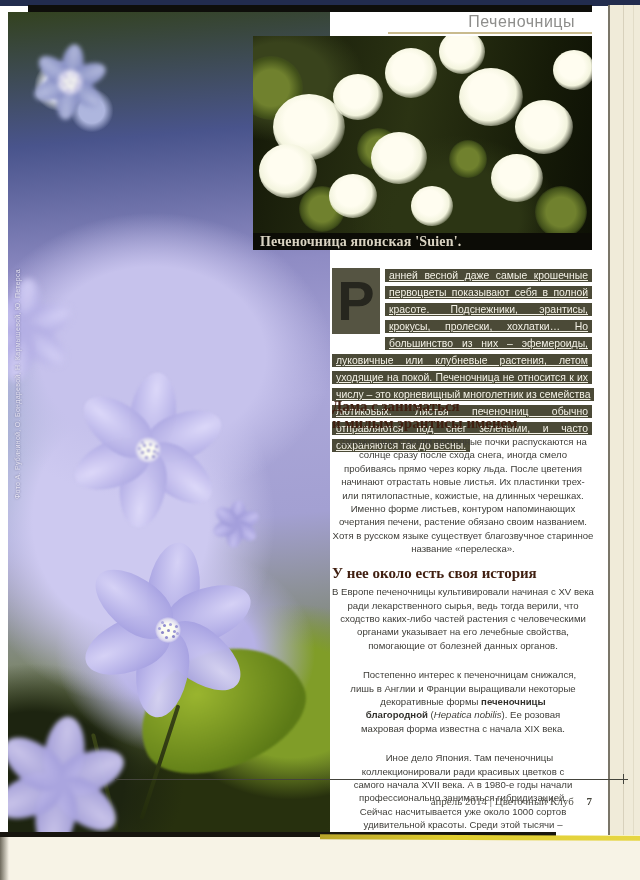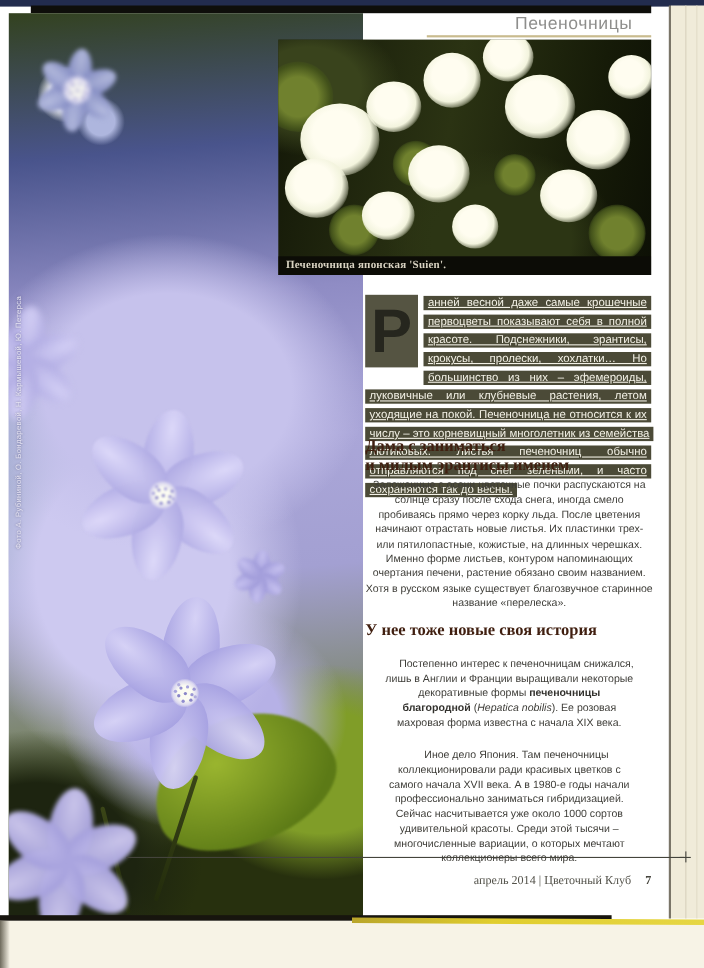--- a/index.html
+++ b/index.html
@@ -28,21 +28,21 @@
     background:
       radial-gradient(ellipse 120px 90px at 8% 20%,#39431c 0 40%,rgba(57,67,28,0) 70%),
       radial-gradient(ellipse 140px 110px at 60% 85%,#2c3514 0 45%,rgba(44,53,20,0) 75%),
       linear-gradient(100deg,#141808,#2b3313 45%,#161b08 80%,#0d1005);}
   .wf{position:absolute;border-radius:50%;
       background:radial-gradient(circle at 45% 42%,#fffdf0 0 38%,#f3f4de 58%,rgba(243,244,222,.45) 70%,rgba(243,244,222,0) 76%);}
   .lf{position:absolute;border-radius:50%;
       background:radial-gradient(circle,#70812e 0 40%,#42511a 65%,rgba(40,50,12,0) 75%);}
   .caption-bar{position:absolute;left:0;bottom:0;width:100%;height:17px;background:#0c0c06;
       display:flex;align-items:center;}
-  .caption-bar span{font-family:"Liberation Serif",serif;font-weight:bold;font-size:10px;
+  .caption-bar span{font-family:"Liberation Serif",serif;font-weight:bold;font-size:14px;
       color:#d9d3c2;padding-left:7px;letter-spacing:.2px;}
 
   
   .photo-left{position:absolute;left:8px;top:12px;width:322px;height:821px;overflow:hidden;
     background:
       radial-gradient(circle 34px at 16% 9%,#eceef2 0 45%,rgba(236,238,242,0) 75%),
       radial-gradient(circle 28px at 26% 12%,#aeb6de 0 45%,rgba(174,182,222,0) 78%),
       radial-gradient(ellipse 250px 200px at 45% 42%,#c6c2ec 0 45%,rgba(198,194,236,0) 72%),
       radial-gradient(ellipse 220px 260px at 35% 62%,#cdc9f0 0 40%,rgba(205,201,240,0) 70%),
       radial-gradient(ellipse 200px 160px at 55% 78%,#b6b1e6 0 35%,rgba(182,177,230,0) 65%),
@@ -208,21 +208,22 @@
     <span class="hl">анней весной даже самые крошечные первоцветы показывают себя в полной красоте. Подснежники, эрантисы, крокусы, пролески, хохлатки… Но большинство из них – эфемероиды, луковичные или клубневые растения, летом уходящие на покой. Печеночница не относится к их числу – это корневищный многолетник из семейства лютиковых. Листья печеночниц обычно отправляются под снег зелеными, и часто сохраняются так до весны.</span>
   </div>
 
   <div class="article">
     <h2>
       <span>Дама с заниматься</span><br>
       <span>и милым эрантисы именем</span>
     </h2>
     <p>Заложенные с осени цветочные почки распускаются на солнце сразу после схода снега, иногда смело пробиваясь прямо через корку льда. После цветения начинают отрастать новые листья. Их пластинки трех- или пятилопастные, кожистые, на длинных черешках. Именно форме листьев, контуром напоминающих очертания печени, растение обязано своим названием. Хотя в русском языке существует благозвучное старинное название «перелеска».</p>
 
-    <h2 class="second">У нее тоже новые своя история</h2>
+    <h2 class="second">У нее около есть своя история</h2>
+    <p>В Европе печеночницы культивировали начиная с XV века ради лекарственного сырья, ведь тогда верили, что сходство каких-либо частей растения с человеческими органами указывает на его лечебные свойства, помогающие от болезней данных органов.</p>
     <p class="ind"><span>Постепенно интерес к печеночницам снижался, лишь в Англии и Франции выращивали некоторые декоративные формы </span><b>печеночницы благородной</b><span> (</span><i>Hepatica nobilis</i><span>). Ее розовая махровая форма известна с начала XIX века.</span></p>
     <p class="ind">Иное дело Япония. Там печеночницы коллекционировали ради красивых цветков с самого начала XVII века. А в 1980-е годы начали профессионально заниматься гибридизацией. Сейчас насчитывается уже около 1000 сортов удивительной красоты. Среди этой тысячи – многочисленные вариации, о которых мечтают коллекционеры всего мира.</p>
   </div>
 
   <div class="footer-rule"></div>
   <div class="crop-mark"></div>
   <div class="footer-text">
     <span>апрель 2014 | Цветочный Клуб</span>
     <span class="pagenum">7</span>
   </div>

